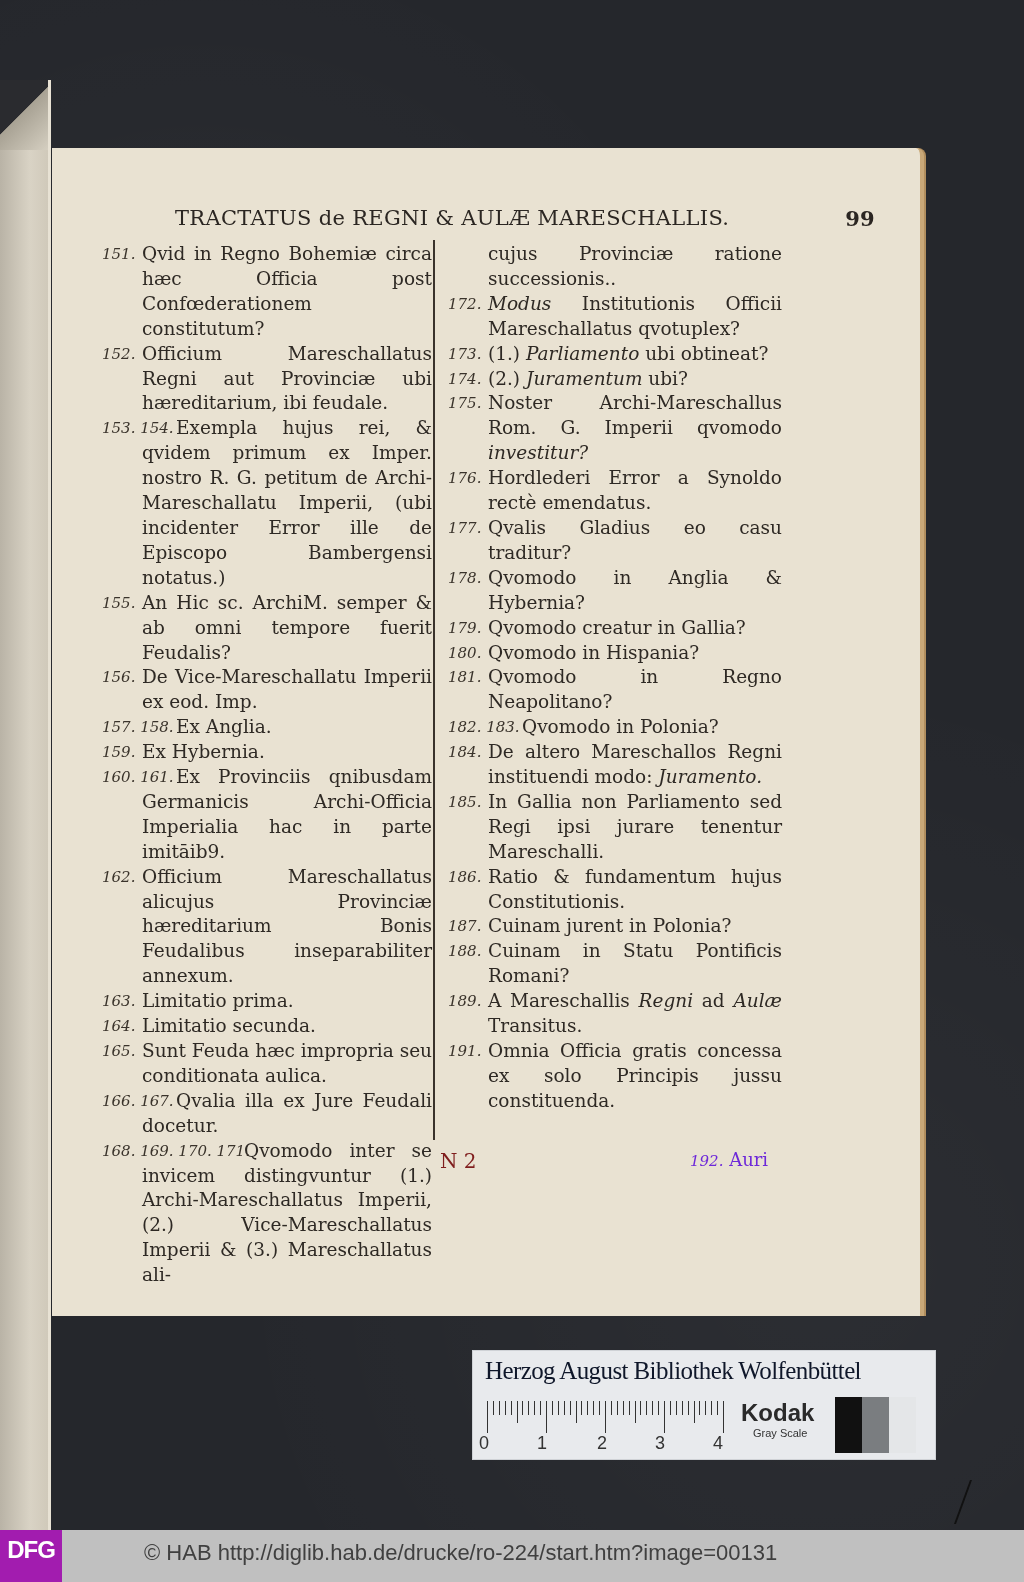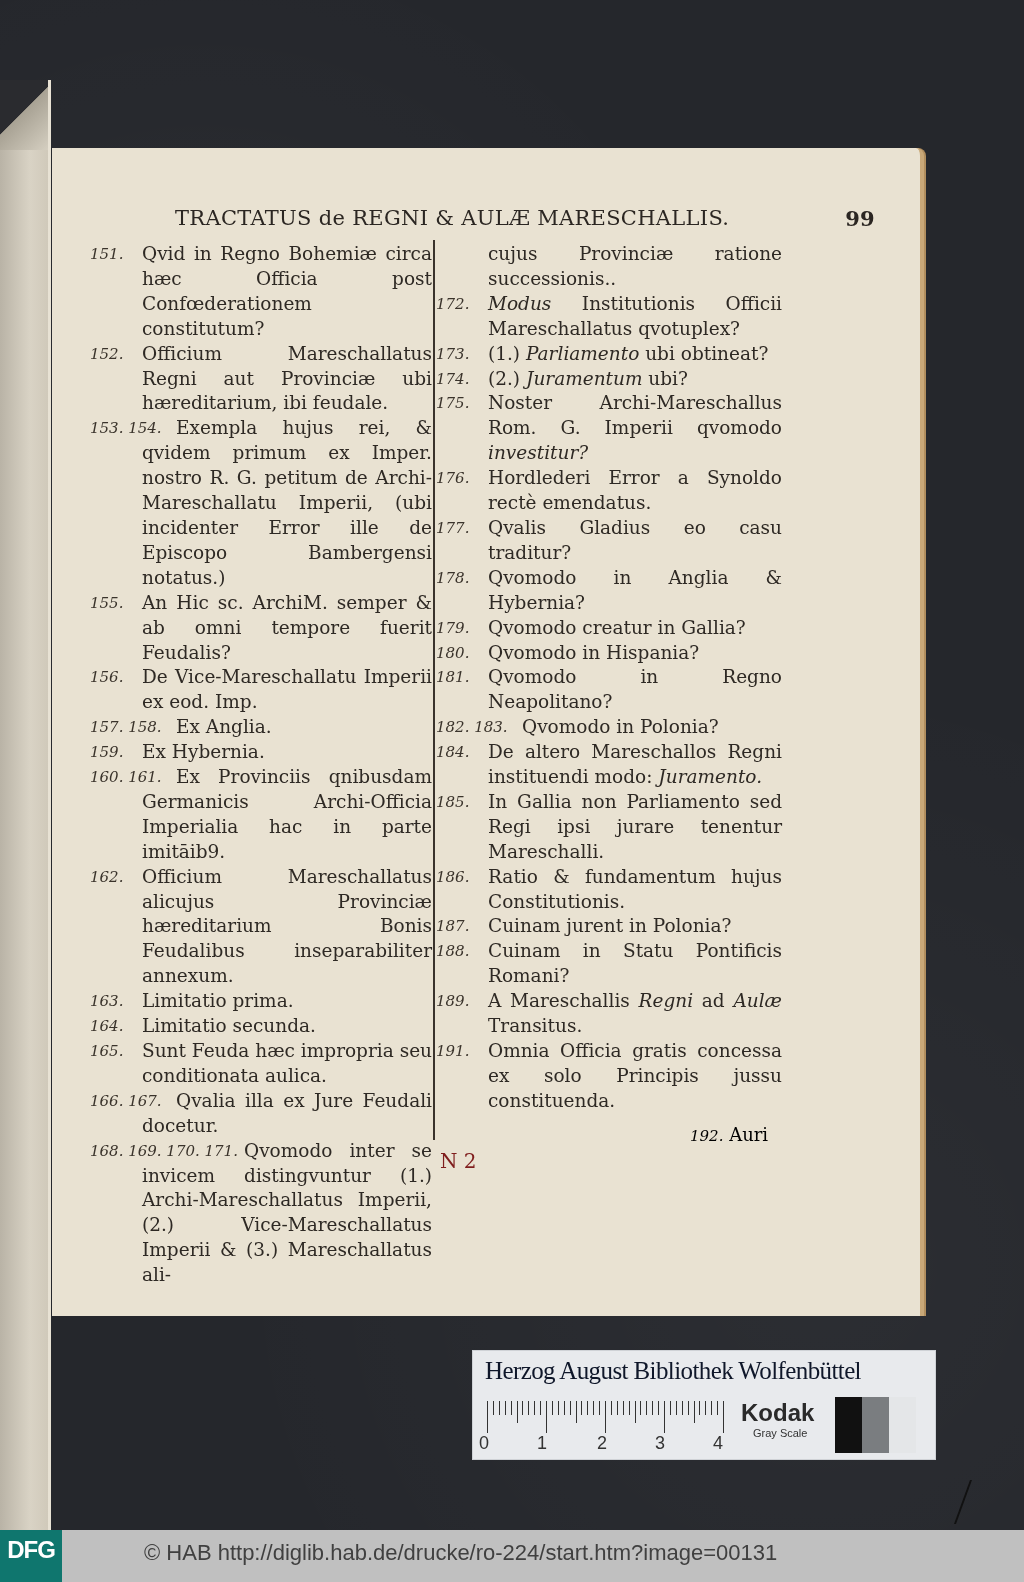--- a/index.html
+++ b/index.html
@@ -46,30 +46,30 @@
     font-size: 18.5px; line-height: 24.9px; color: #2e2924;
   }
   .col-left { left: 38px; width: 342px; }
   .col-right { left: 384px; width: 346px; }
   .col-divider {
     position: absolute; left: 381px; top: 92px; width: 2px; height: 900px;
     background: #3a332c;
   }
   .entry { position: relative; }
   .num {
-    position: absolute; left: 0; top: 0;
+    position: absolute; left: 12px; top: 0;
     font-style: italic; font-size: 15px; color: #3a332b;
   }
   .txt { display: block; padding-left: 52px; text-align: justify; }
   .ital { font-style: italic; }
   .sig {
     position: absolute; left: 388px; top: 1001px; font-size: 20px; color: #7f1d1d;
   }
   .catch {
-    position: absolute; left: 638px; top: 976px; font-size: 18px; color: #000000;
+    position: absolute; left: 638px; top: 1001px; font-size: 18px; color: #6d28d9;
   }
   .catch .cn { font-style: italic; font-size: 15px; }
 
   .color-card {
     position: absolute; left: 472px; top: 1350px; width: 462px; height: 108px;
     background: #e8eaed; border: 1px solid #cfd2d6;
   }
   .card-title {
     position: absolute; left: 12px; top: 6px;
     font-family: "Liberation Serif", serif; font-weight: normal; font-size: 25px;
@@ -96,21 +96,21 @@
     position: absolute; left: 962px; top: 1480px; width: 22px; height: 44px;
     border-left: 2px solid #111; transform: skewX(-20deg);
   }
 
   .footer {
     position: absolute; left: 0; top: 1530px; width: 1024px; height: 52px;
     background: #c0c0c0;
   }
   .dfg-logo {
     position: absolute; left: 0; top: 0; width: 62px; height: 52px;
-    background: #0f766e; color: #fff;
+    background: #a21caf; color: #fff;
     font-family: "Liberation Sans", sans-serif; font-weight: bold; font-size: 24px;
     line-height: 40px; text-align: center; letter-spacing: -1px;
   }
   .footer-text {
     position: absolute; left: 144px; top: 10px;
     font-family: Liberation Sans, sans-serif; font-size: 22px; color: #404040;
   }
 </style>
 </head>
 <body>

